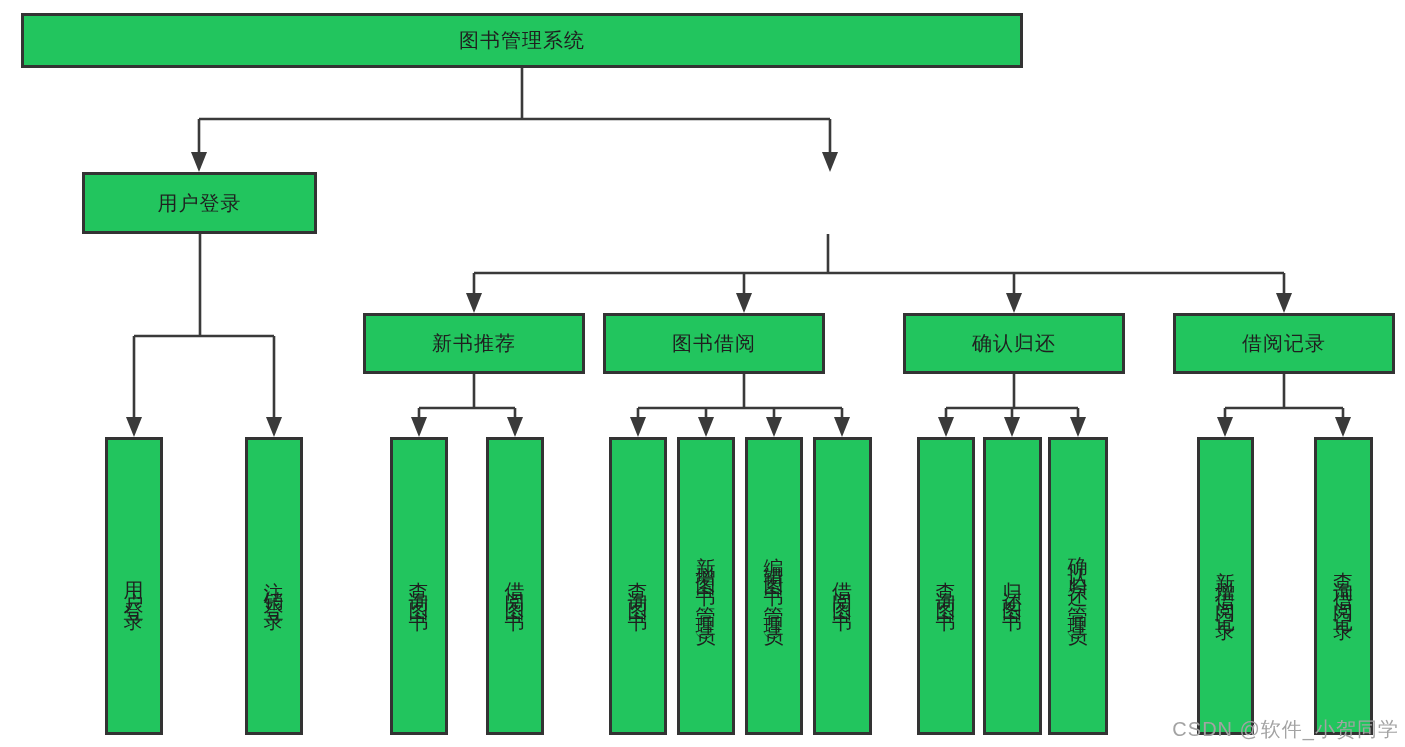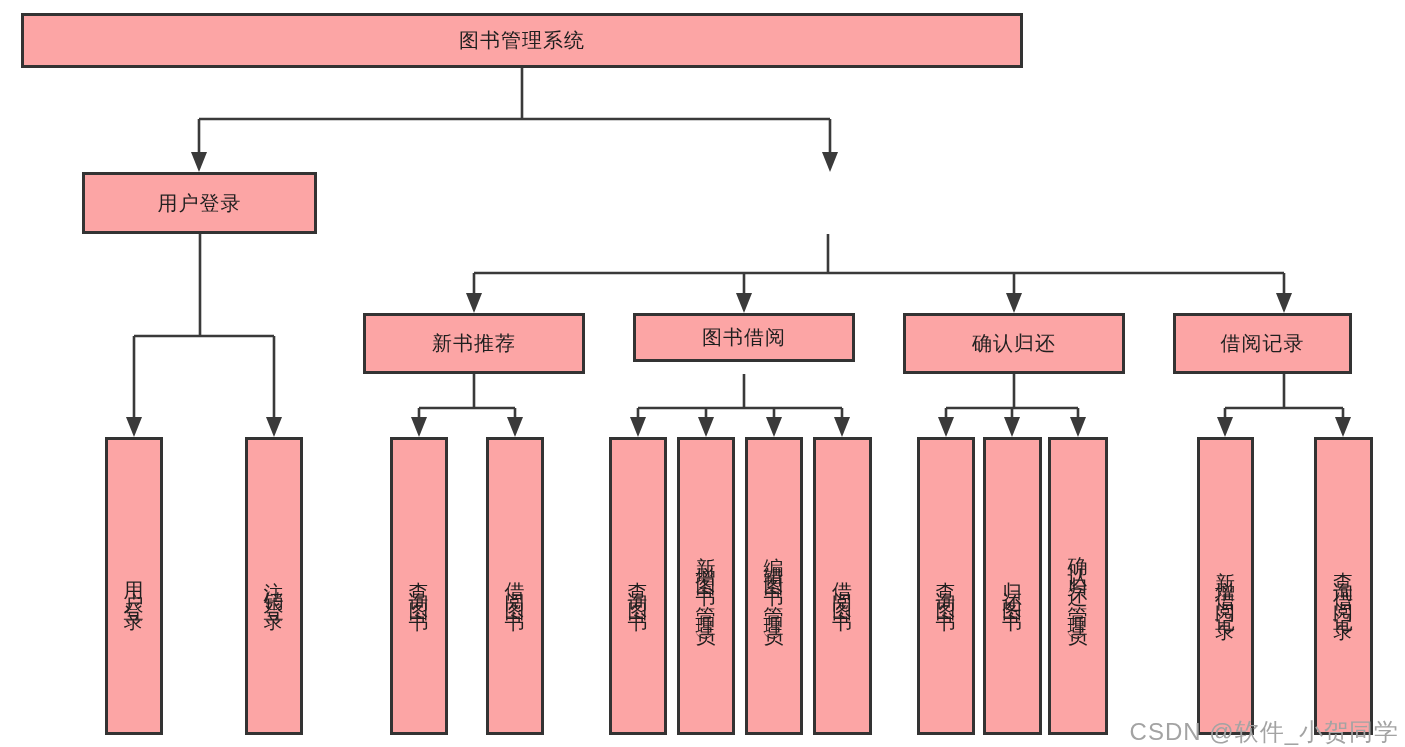--- a/index.html
+++ b/index.html
@@ -21,41 +21,41 @@
   }
   .wires {
     position: absolute;
     left: 0; top: 0;
     width: 1405px; height: 747px;
   }
   .wires path { stroke: var(--line); stroke-width: 2.6; fill: none; }
   .wires polygon { fill: var(--line); stroke: none; }
   .box {
     position: absolute;
-    background: #fca5a5;
+    background: #22c55e;
     border: 3px solid var(--border);
     display: flex;
     align-items: center;
     justify-content: center;
     color: var(--text);
     font-size: 20px;
     letter-spacing: 1px;
     z-index: 2;
   }
   .vbox span {
     writing-mode: vertical-rl;
     text-orientation: mixed;
     letter-spacing: 10px;
     line-height: 1;
   }
   .watermark {
     position: absolute;
     right: 6px;
     top: 716px;
-    font-size: 24px;
+    font-size: 20px;
     color: var(--watermark);
     letter-spacing: 1px;
     z-index: 3;
     white-space: nowrap;
     text-align: right;
   }
 </style>
 </head>
 <body>
 
@@ -101,27 +101,27 @@
     <span>图书管理系统</span>
   </div>
 
   <div class="box" style="left:82px; top:172px; width:235px; height:62px;">
     <span>用户登录</span>
   </div>
 
   <div class="box" style="left:363px; top:313px; width:222px; height:61px;">
     <span>新书推荐</span>
   </div>
-  <div class="box" style="left:633px; top:313px; width:222px; height:49px;">
+  <div class="box" style="left:603px; top:313px; width:222px; height:61px;">
     <span>图书借阅</span>
   </div>
   <div class="box" style="left:903px; top:313px; width:222px; height:61px;">
     <span>确认归还</span>
   </div>
-  <div class="box" style="left:1173px; top:313px; width:179px; height:61px;">
+  <div class="box" style="left:1173px; top:313px; width:222px; height:61px;">
     <span>借阅记录</span>
   </div>
 
   <div class="box vbox" style="left:105px; top:437px; width:58px; height:298px;">
     <span>用户登录</span>
   </div>
   <div class="box vbox" style="left:245px; top:437px; width:58px; height:298px;">
     <span>注销登录</span>
   </div>
 

